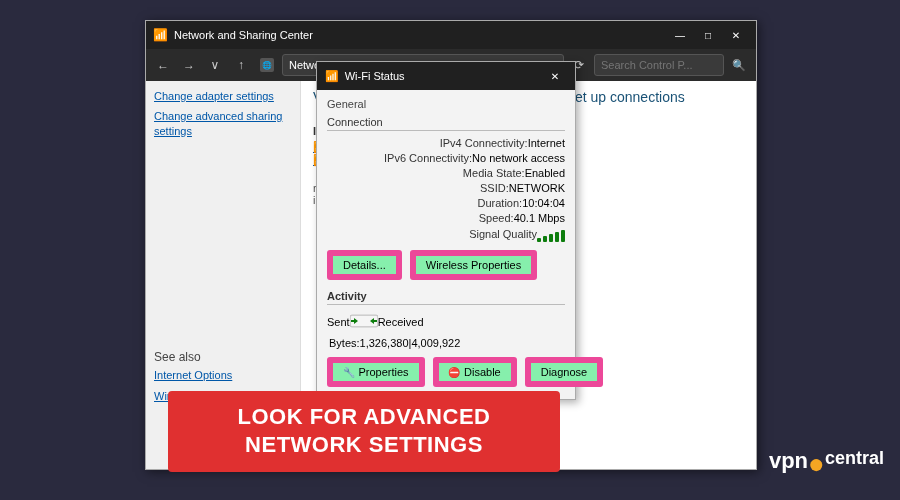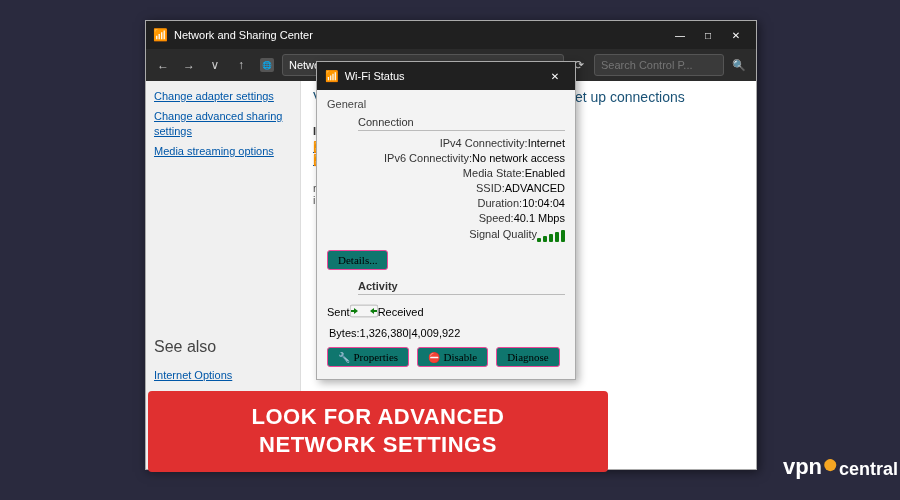--- a/index.html
+++ b/index.html
@@ -124,22 +124,22 @@
       color: #0057a8;
       text-decoration: underline;
       cursor: pointer;
       display: block;
       margin-bottom: 6px;
       line-height: 1.3;
     }
     .sidebar-section {
       margin-top: 16px;
       color: #444;
-      font-size: 16px;
-      margin-bottom: 12px;
+      font-size: 12px;
+      margin-bottom: 4px;
     }
 
     
     .right-panel {
       flex: 1;
       padding: 8px 12px;
       overflow-y: auto;
       position: relative;
     }
     .page-title {
@@ -179,21 +179,20 @@
     }
 
     .dialog-body { padding: 8px 10px; font-size: 11px; }
     .dialog-section { font-size: 11px; color: #444; margin-bottom: 6px; }
     .section-header {
       font-size: 11px;
       color: #333;
       border-bottom: 1px solid #bbb;
       margin-bottom: 6px;
       padding-bottom: 2px;
-      margin-left: 31px;
     }
     .info-row {
       display: flex;
       justify-content: flex-end;
       margin-bottom: 3px;
     }
     .info-label { color: #333; }
     .info-value { color: #000; text-align: right; }
 
     .signal-bar {
@@ -202,28 +201,27 @@
       gap: 2px;
       height: 14px;
     }
     .signal-bar span {
       background: #0d7d0d;
       width: 4px;
       border-radius: 1px;
     }
 
     .dialog-btn {
-      background: #0f766e;
-      border: 1px solid #ec4899;
+      background: #86efac;
+      border: 6px solid #ec4899;
       padding: 3px 10px;
       font-size: 11px;
       cursor: pointer;
       border-radius: 3px;
       margin-right: 4px;
-      font-family: Liberation Serif, serif;
     }
     .activity-row {
       display: flex;
       align-items: center;
       margin-bottom: 4px;
     }
     .network-icon-svg {
       width: 28px; height: 20px;
     }
     .bytes-row {
@@ -237,46 +235,46 @@
       display: flex;
       gap: 4px;
       margin-top: 8px;
       padding-bottom: 4px;
     }
 
     
     .banner {
       position: absolute;
       bottom: 28px;
-      left: 148px;
-      width: 460px;
+      left: 168px;
+      width: 392px;
       background: #e03030;
       color: #fff;
       font-weight: 900;
       font-size: 22px;
       text-align: center;
       text-transform: uppercase;
       padding: 12px 20px;
       border-radius: 4px;
       z-index: 200;
       letter-spacing: 0.5px;
       line-height: 1.3;
     }
 
     
     .vpn-brand {
       position: absolute;
       bottom: 20px;
-      right: 2px;
+      right: 16px;
       color: #fff;
       font-size: 18px;
       font-weight: 700;
       z-index: 300;
       display: flex;
-      align-items: flex-end;
+      align-items: flex-start;
     }
     .vpn-brand .vpn { font-size: 22px; font-weight: 900; }
     .vpn-brand .dot-orange { color: #f5a623; font-size: 28px; }
 
     
     .internet-label {
       font-size: 11px;
       font-weight: 600;
       color: #333;
       margin-bottom: 4px;
@@ -309,21 +307,20 @@
     <button class="nav-btn">⟳</button>
     <input class="search-input" type="text" placeholder="Search Control P..." style="">
     <button class="nav-btn" style="font-size:11px;">🔍</button>
   </div>
 
   <div class="main-content">
 
     <div class="sidebar">
       <a class="sidebar-link">Change adapter settings</a>
       <a class="sidebar-link">Change advanced sharing settings</a>
-      <a class="sidebar-link">Media streaming options</a>
 
       <div style="flex:1;"></div>
       <div style="position:absolute;bottom:60px;left:8px;">
         <div class="sidebar-section">See also</div>
         <a class="sidebar-link">Internet Options</a>
         <a class="sidebar-link">Windows Defender Firew...</a>
       </div>
     </div>
 
     <div class="right-panel">
@@ -366,21 +363,21 @@
         <div class="info-row">
           <span class="info-label">IPv6 Connectivity:</span>
           <span class="info-value">No network access</span>
         </div>
         <div class="info-row">
           <span class="info-label">Media State:</span>
           <span class="info-value">Enabled</span>
         </div>
         <div class="info-row">
           <span class="info-label">SSID:</span>
-          <span class="info-value">ADVANCED</span>
+          <span class="info-value">NETWORK</span>
         </div>
         <div class="info-row">
           <span class="info-label">Duration:</span>
           <span class="info-value">10:04:04</span>
         </div>
         <div class="info-row">
           <span class="info-label">Speed:</span>
           <span class="info-value">40.1 Mbps</span>
         </div>
       </div>
@@ -391,20 +388,21 @@
           <span style="height:4px;"></span>
           <span style="height:6px;"></span>
           <span style="height:8px;"></span>
           <span style="height:10px;"></span>
           <span style="height:12px;"></span>
         </div>
       </div>
 
       <div style="margin-top:8px;display:flex;gap:4px;">
         <button class="dialog-btn">Details...</button>
+        <button class="dialog-btn">Wireless Properties</button>
       </div>
 
       <div class="section-header" style="margin-top:10px;font-weight:bold;">Activity</div>
 
       <div class="activity-row">
         <span>Sent</span>
         <div>
           <svg class="network-icon-svg" viewBox="0 0 28 20" xmlns="http://www.w3.org/2000/svg">
             <rect x="0" y="4" width="28" height="12" rx="2" fill="#e0e0e0" stroke="#999" stroke-width="0.5"></rect>
             <rect x="1" y="5" width="26" height="10" rx="1" fill="#f5f5f5"></rect>

